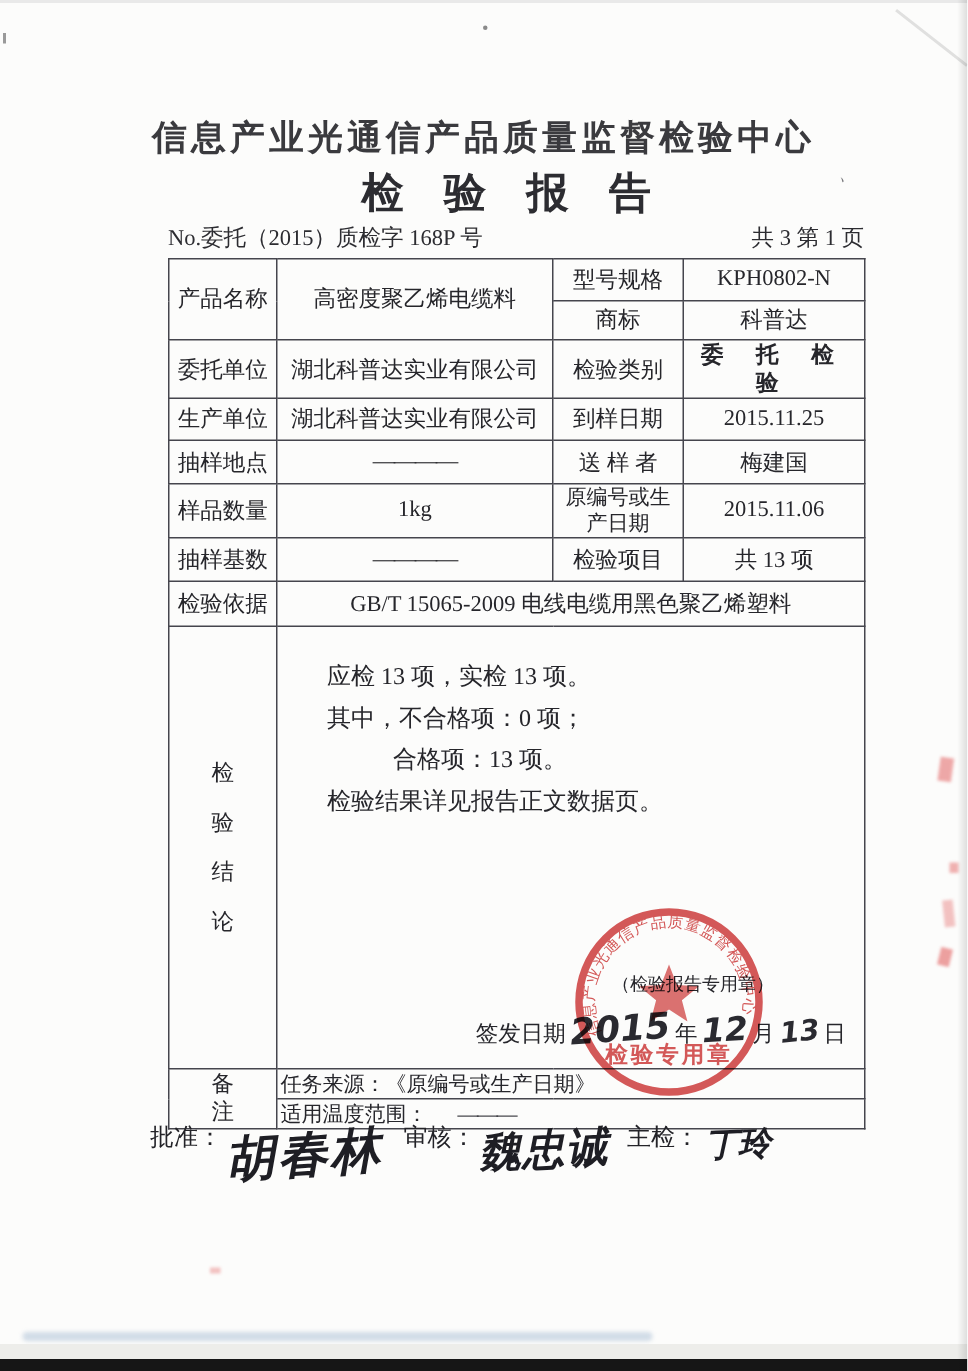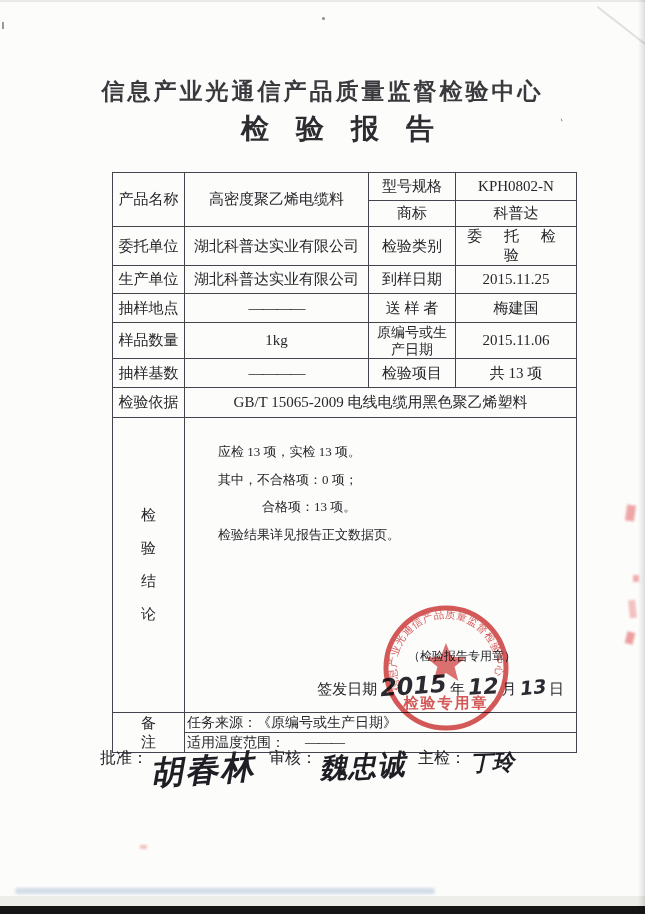--- a/index.html
+++ b/index.html
@@ -51,25 +51,25 @@
   table.report td{
     border:1.6px solid #45454d;
     text-align:center;vertical-align:middle;
     padding:0 2px;overflow:hidden;
   }
   tr.h28{height:28px;} tr.h26{height:26px;} tr.h29{height:29px;}
   tr.h36{height:36px;} tr.h30{height:30px;} tr.h295{height:295px;}
   tr.h20{height:20px;}
   td.small{font-size:14px;line-height:17px;}
   td.left{text-align:left;padding-left:6px;}
-  td.bold-spaced{font-weight:normal;letter-spacing:9px;}
+  td.bold-spaced{font-weight:bold;letter-spacing:9px;}
   .dashval{letter-spacing:-1px;}
 
   td.concl-cell{position:relative;padding:0;}
-  .concl-lines{position:absolute;left:33px;top:20px;line-height:27.5px;text-align:left;font-size:13px;white-space:nowrap;}
+  .concl-lines{position:absolute;left:33px;top:20px;line-height:27.5px;text-align:left;font-size:16px;white-space:nowrap;}
   .concl-indent{margin-left:44px;}
   .seal-caption{position:absolute;right:60px;top:230px;font-size:12px;white-space:nowrap;}
   .sign-date{position:absolute;right:12px;top:254px;font-size:15px;white-space:nowrap;display:flex;align-items:baseline;}
   .hand{font-family:"DejaVu Sans",sans-serif;font-style:italic;font-weight:600;color:#2a2a30;}
   .hand-year{font-size:24px;transform:rotate(-4deg);margin:0 3px;}
   .hand-month{font-size:22px;transform:rotate(-3deg);margin:0 3px;}
   .hand-day{font-size:19px;transform:rotate(-6deg);margin:0 3px;}
   .sign-date span{display:inline-block;}
 
   td.vlabel{padding:0;}
@@ -91,20 +91,24 @@
   .sig-mid{font-size:28px;transform:rotate(-3deg);margin:0 12px 0 2px;letter-spacing:1px;}
   .sig-sm{font-size:22px;transform:rotate(-2deg);margin:0 0 0 4px;}
 </style>
 </head>
 <body>
 
 <div class="page">
 
   <div class="org-title">信息产业光通信产品质量监督检验中心</div>
   <div class="report-title">检 验 报 告</div>
+  <div class="no-line">
+    <span>No.委托（2015）质检字 168P 号</span>
+    <span>共 3  第 1 页</span>
+  </div>
 
   <table class="report">
     <colgroup>
         <col style="width:72px">
         <col style="width:184px">
         <col style="width:87px">
         <col style="width:121px">
       </colgroup>
     <tbody>
       <tr class="h28">

